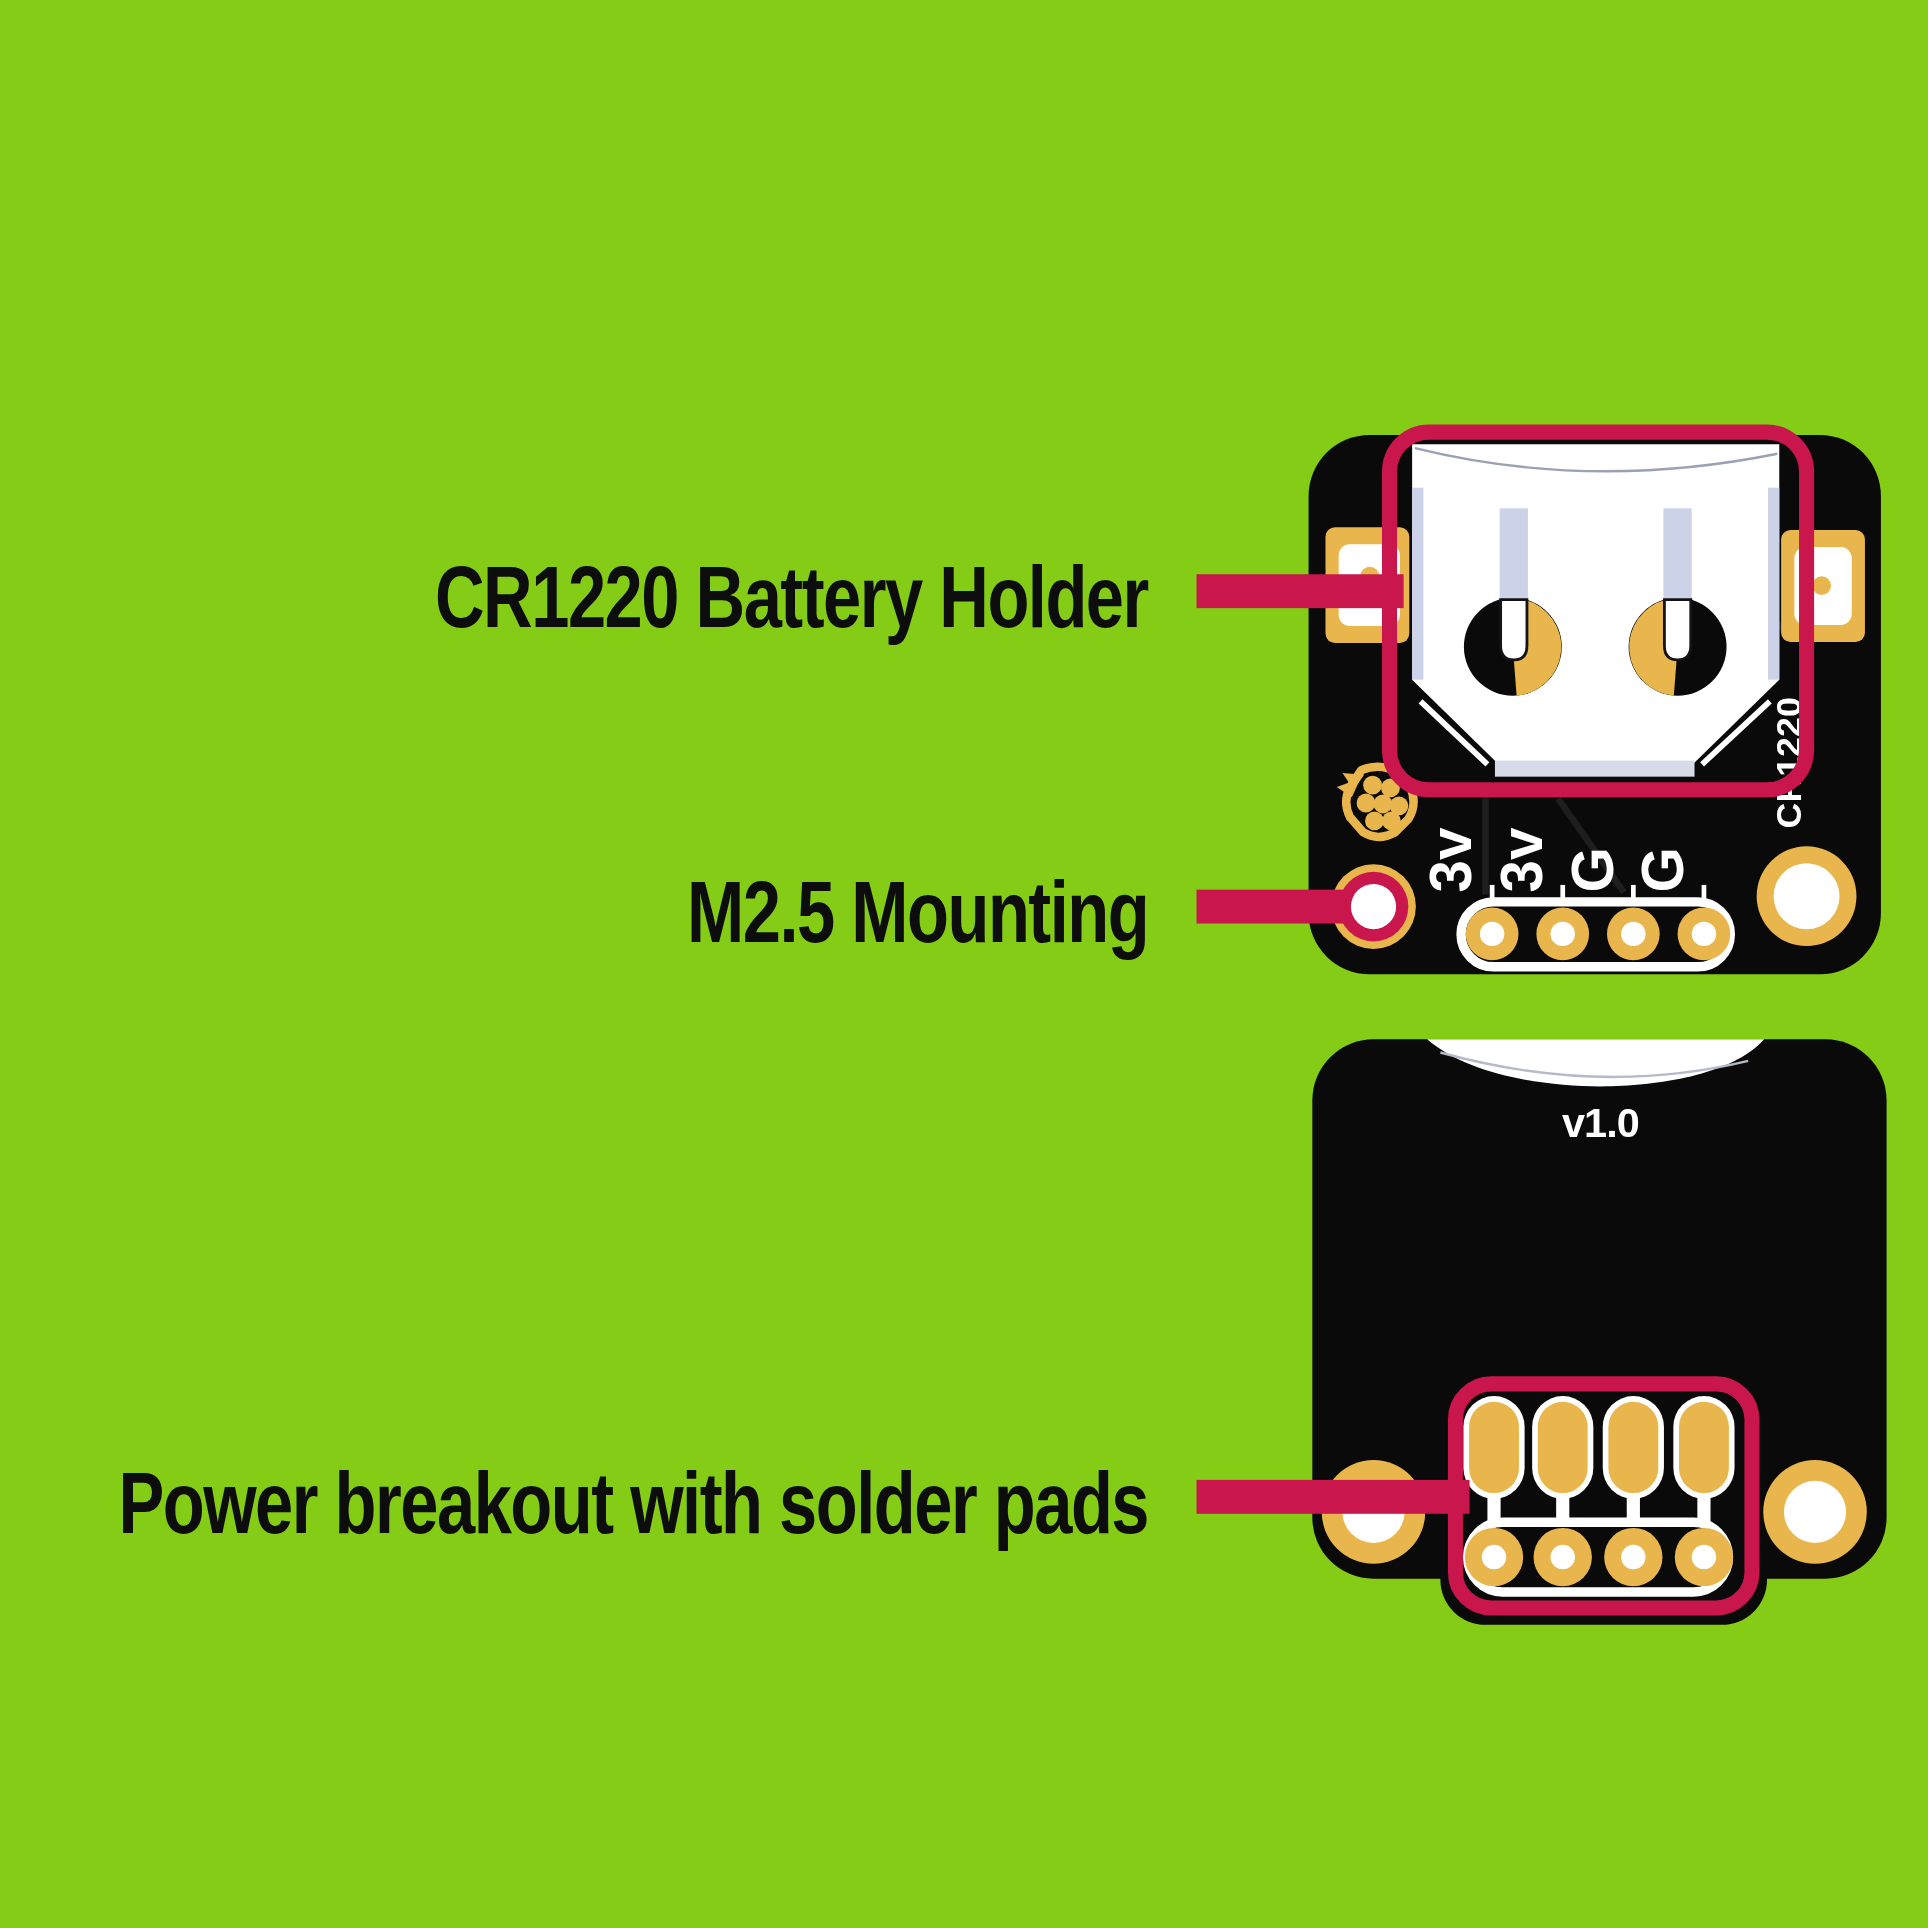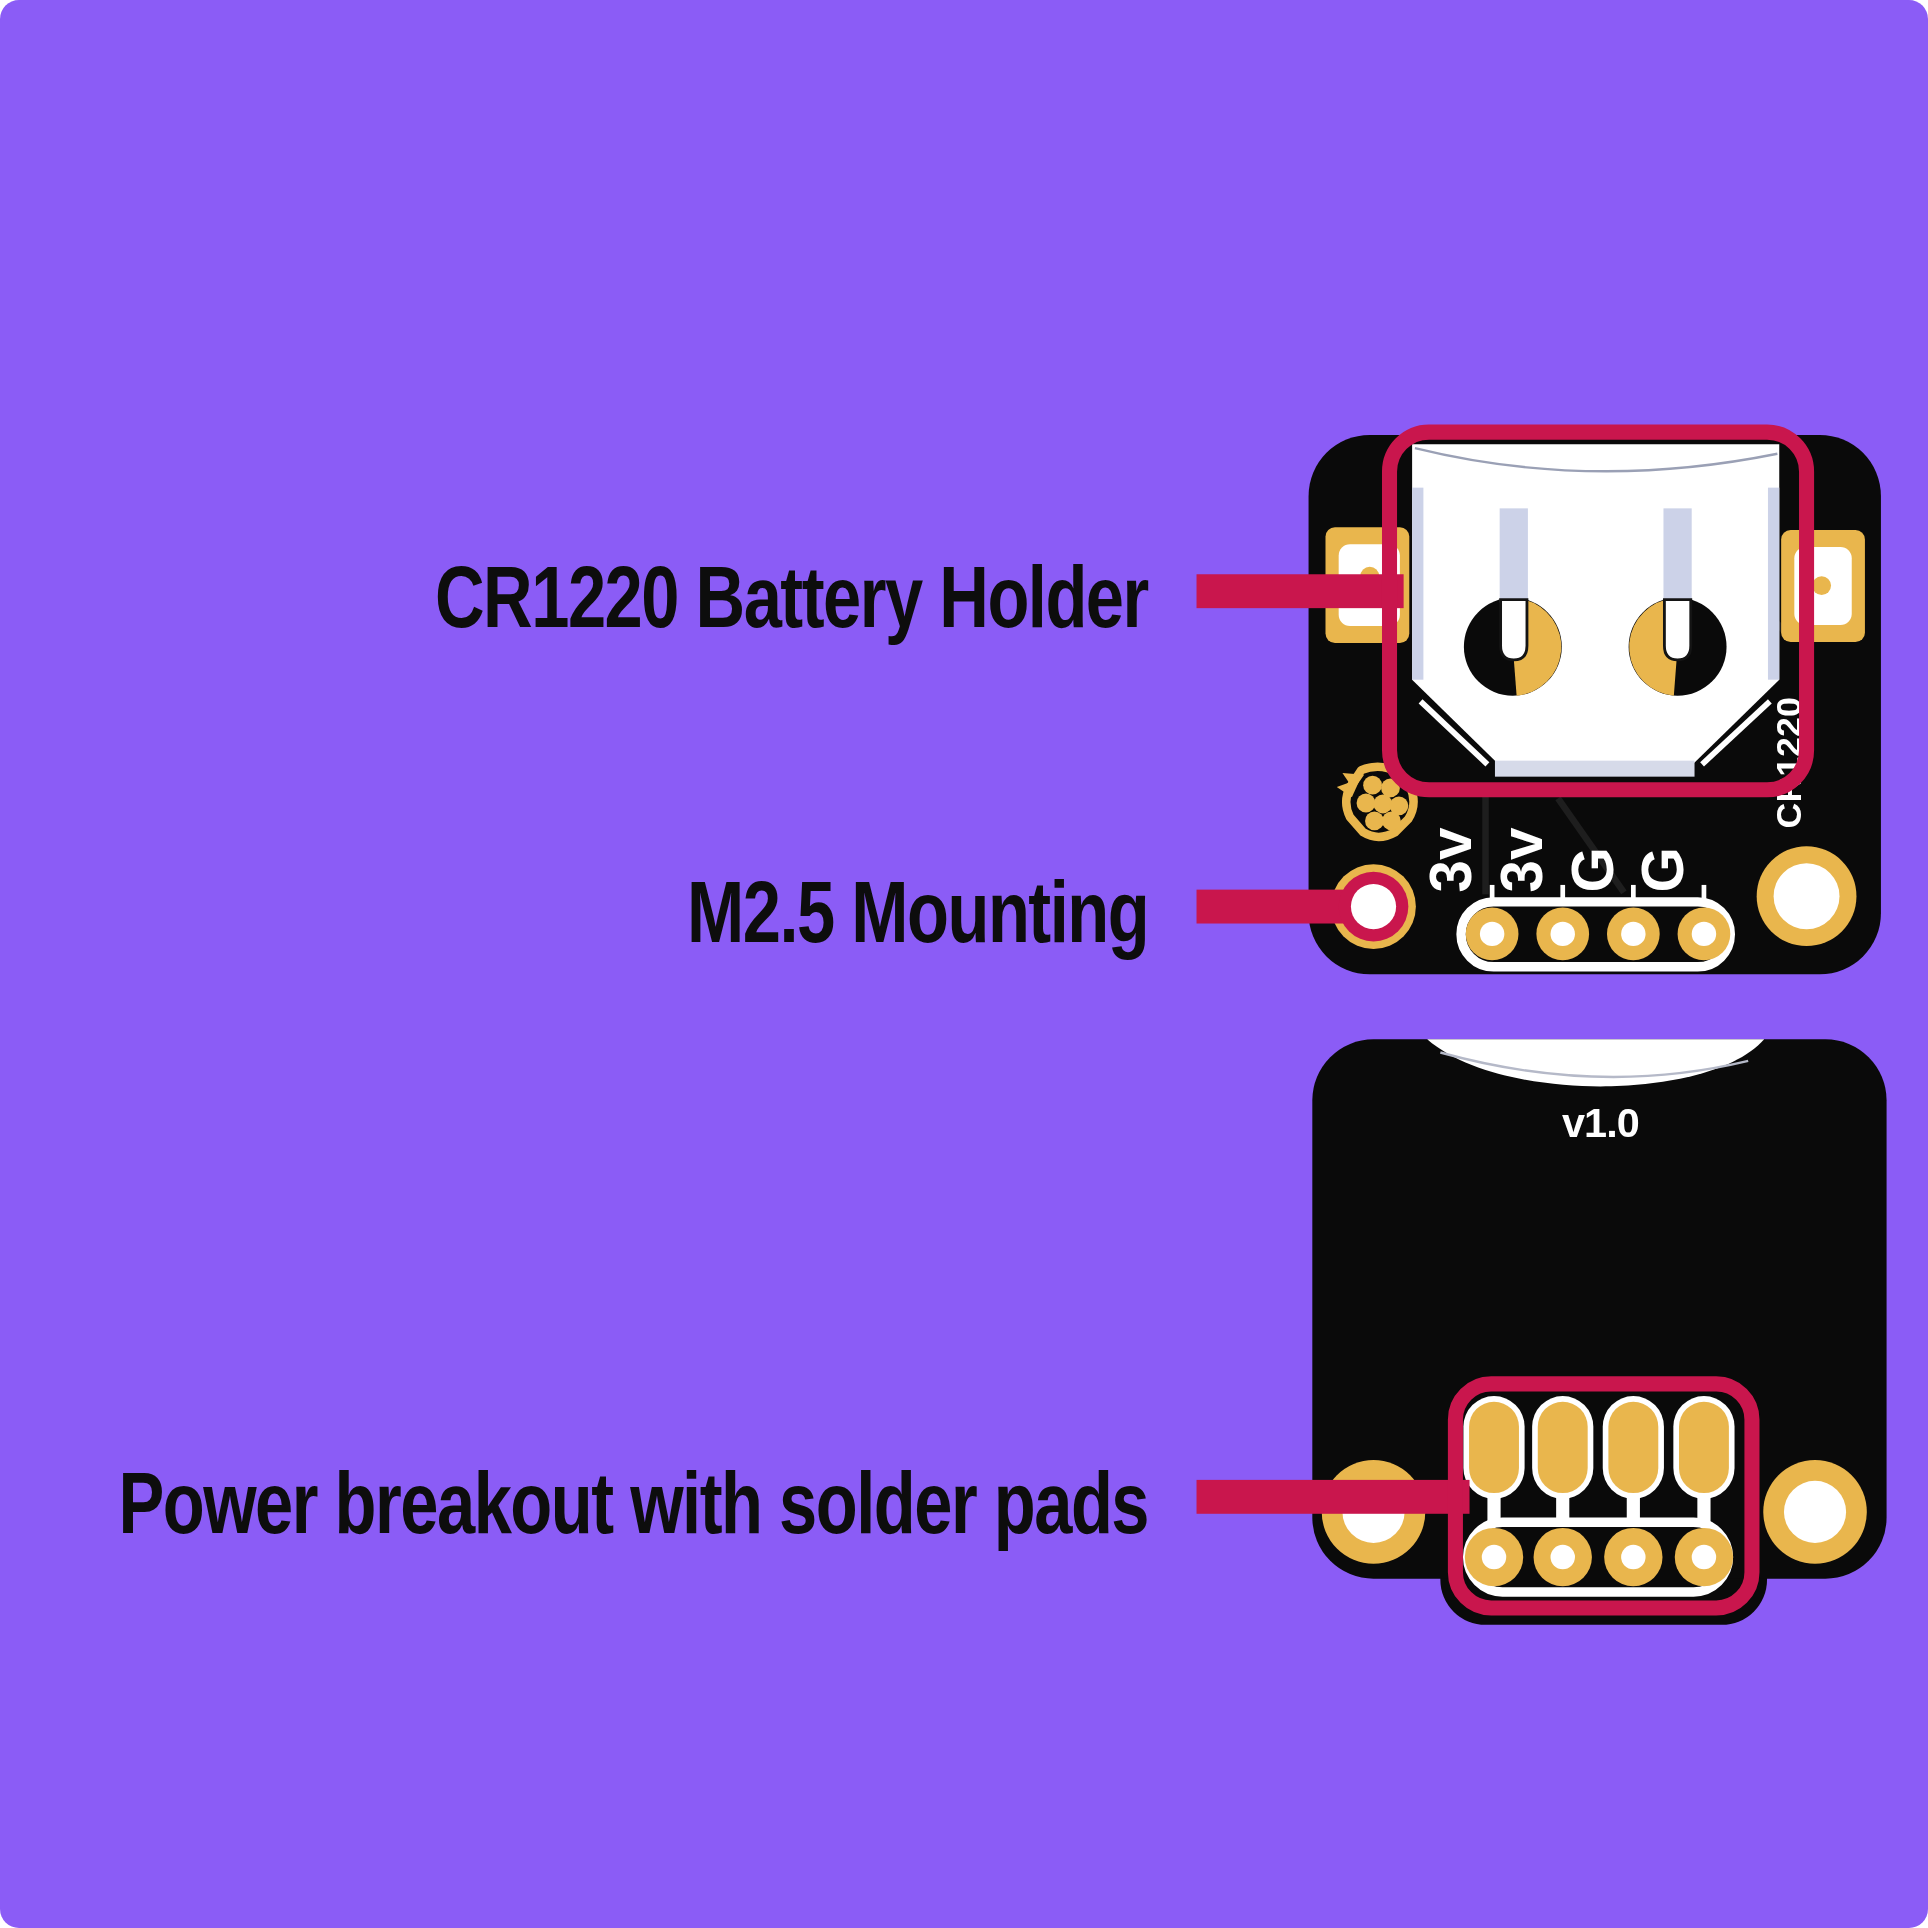--- a/index.html
+++ b/index.html
@@ -1,18 +1,18 @@
 <!DOCTYPE html>
 <html style="font-size:15px"><head>
 <meta charset="utf-8">
 <style>
   html,body { margin:0; padding:0; background:#ffffff; }
   .stage {
-    position:relative; width:1928px; height:1928px; background:#8b5cf6;
-    font-family:"Liberation Sans", sans-serif; overflow:hidden;border-radius:19px;
+    position:relative; width:1928px; height:1928px; background:#84cc16;
+    font-family:"Liberation Sans", sans-serif; overflow:hidden;
   }
   .anno-label {
     position:absolute; right:780px; white-space:nowrap;
     font-weight:bold; font-size:88px; line-height:88px; color:#0d0d0d;
     letter-spacing:-1.9px;
     transform:scaleX(0.78); transform-origin:right center;
   }
   .diagram-svg { position:absolute; left:0; top:0; }
 </style>
 </head>

